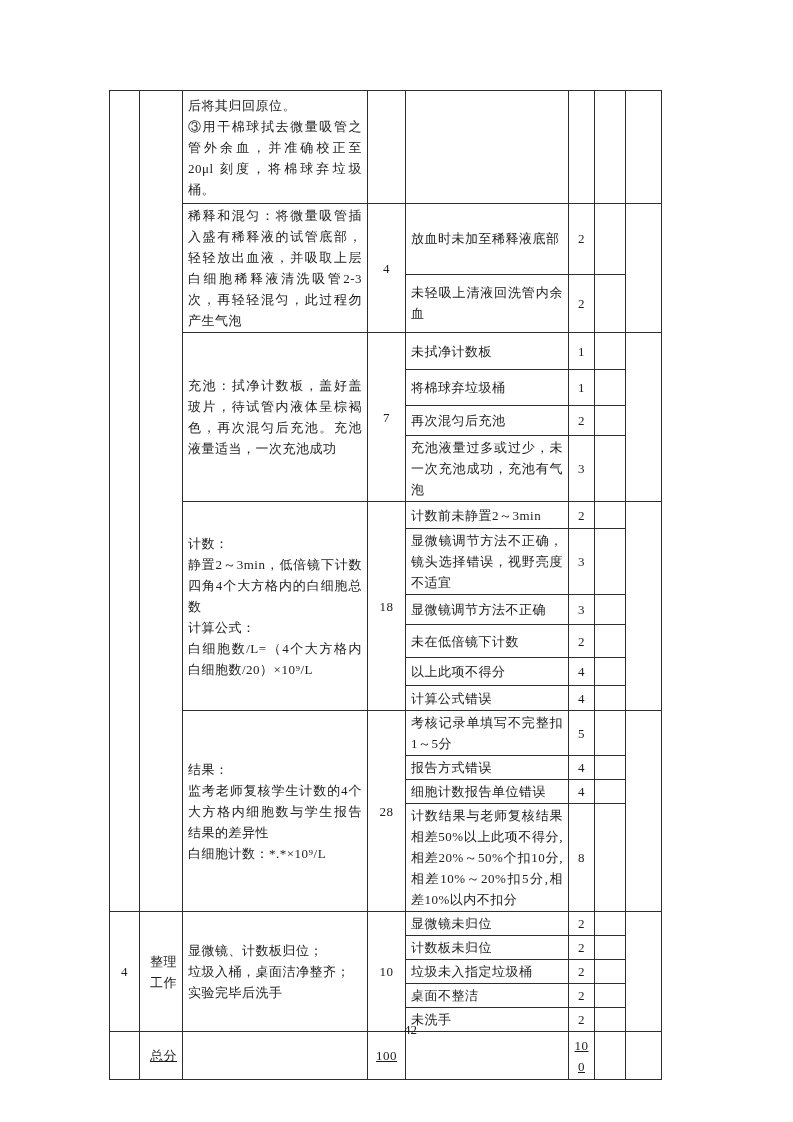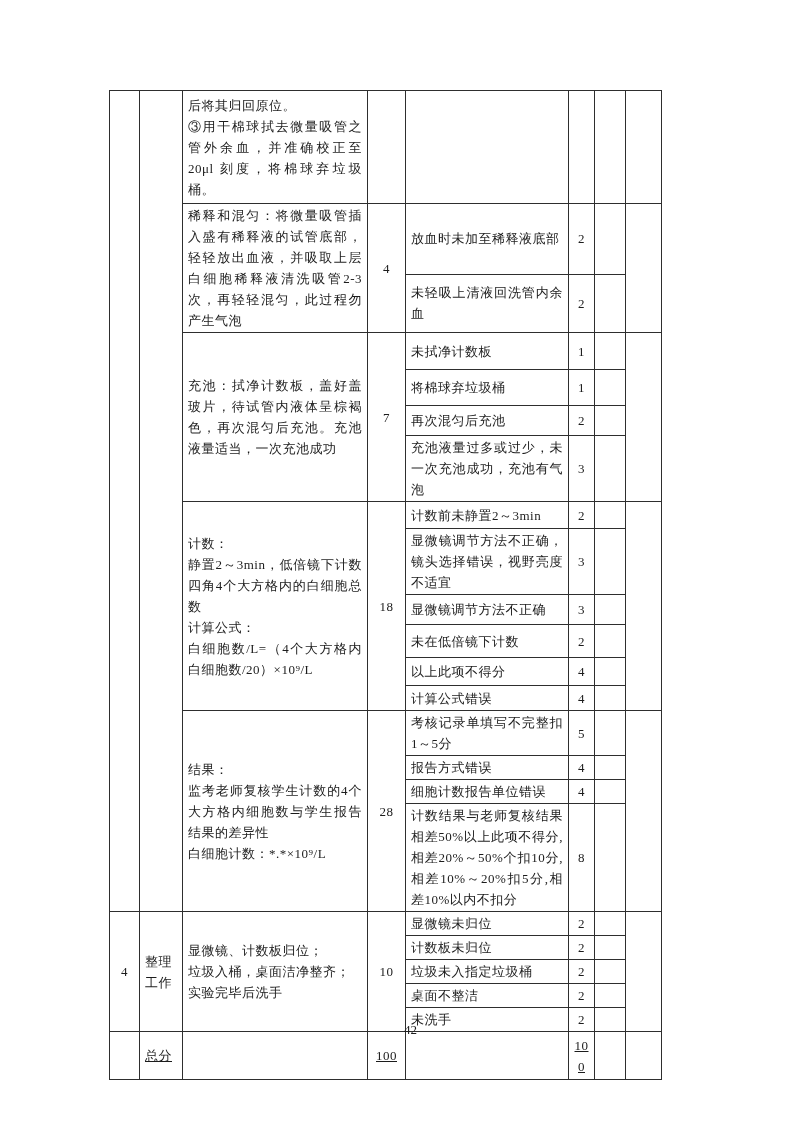--- a/index.html
+++ b/index.html
@@ -33,21 +33,21 @@
     padding: 1px 5px;
     white-space: pre-wrap;
     word-break: break-word;
     overflow: hidden;
   }
   td.c-num, td.c-score, td.c-pts, td.c-res, td.c-note {
     text-align: center;
     padding: 1px 2px;
   }
   td.c-cat {
-    text-align: left;
+    text-align: right;
     padding: 1px 3px;
   }
   td.c-desc, td.c-item {
     text-align: justify;
     text-justify: inter-character;
   }
   td.c-pts {
     word-break: break-all;
   }
   td.no-top {

